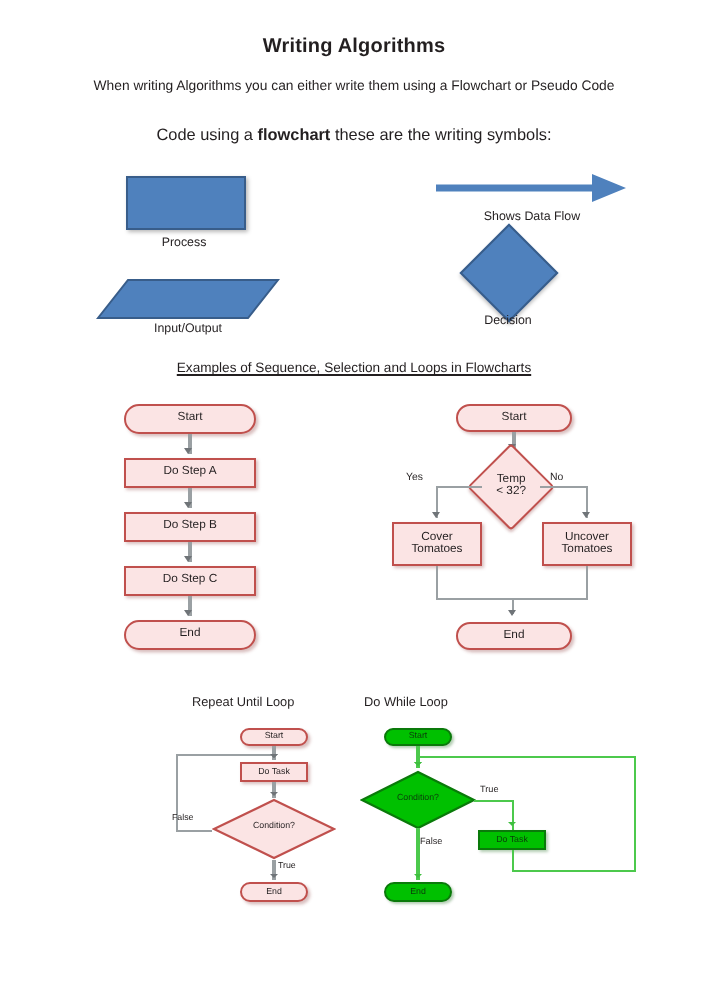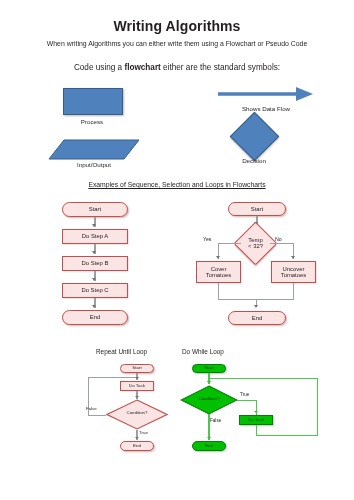--- a/index.html
+++ b/index.html
@@ -7,21 +7,21 @@
   body{
     width:354px;height:500px;background:#ffffff;
     font-family:"Liberation Sans",sans-serif;
     color:#231f20;overflow:hidden;position:relative;
   }
   .page{position:relative;width:354px;height:500px;}
 
   
   .title{
     position:absolute;left:0;top:18px;width:354px;text-align:center;
-    font-size:14px;font-weight:bold;letter-spacing:.1px;
+    font-size:10px;font-weight:bold;letter-spacing:.1px;
   }
   .subtitle{
     position:absolute;left:0;top:40px;width:354px;text-align:center;
     font-size:6.9px;
   }
   .lead{
     position:absolute;left:0;top:63px;width:354px;text-align:center;
     font-size:8.2px;
   }
   .lead b{font-weight:bold;text-align:center;}
@@ -89,21 +89,21 @@
   .mini{font-size:4.4px;}
 </style>
 </head>
 <body>
 
 <div class="page">
 
   <div class="title">Writing Algorithms</div>
   <div class="subtitle">When writing Algorithms you can either write them using a Flowchart or Pseudo Code</div>
   <div class="lead">
-    <span>Code using a </span><b>flowchart</b><span> either are the standard symbols:</span>
+    <span>Code using a </span><b>flowchart</b><span> these are the writing symbols:</span>
   </div>
 
   <div class="proc-box"></div>
   <div class="legend-label" style="left:63px;top:118px;width:58px;">Process</div>
 
   <svg class="para" viewBox="0 0 92 21">
     <polygon points="16,1 91,1 76,20 1,20" fill="#4f81bd" stroke="#385d8a" stroke-width="1"></polygon>
   </svg>
   <div class="legend-label" style="left:46px;top:161px;width:96px;">Input/Output</div>
 

